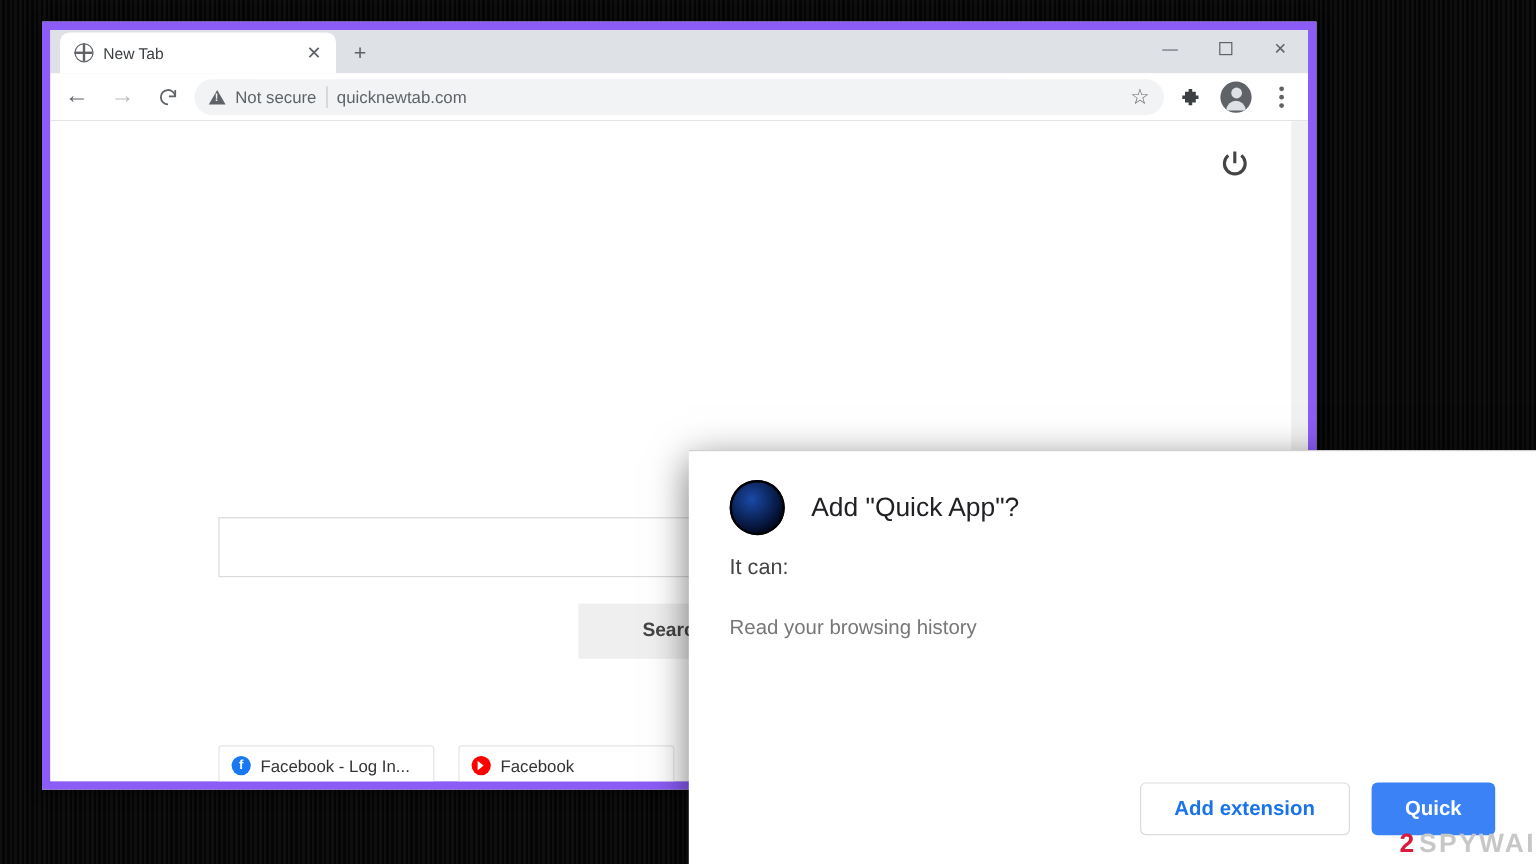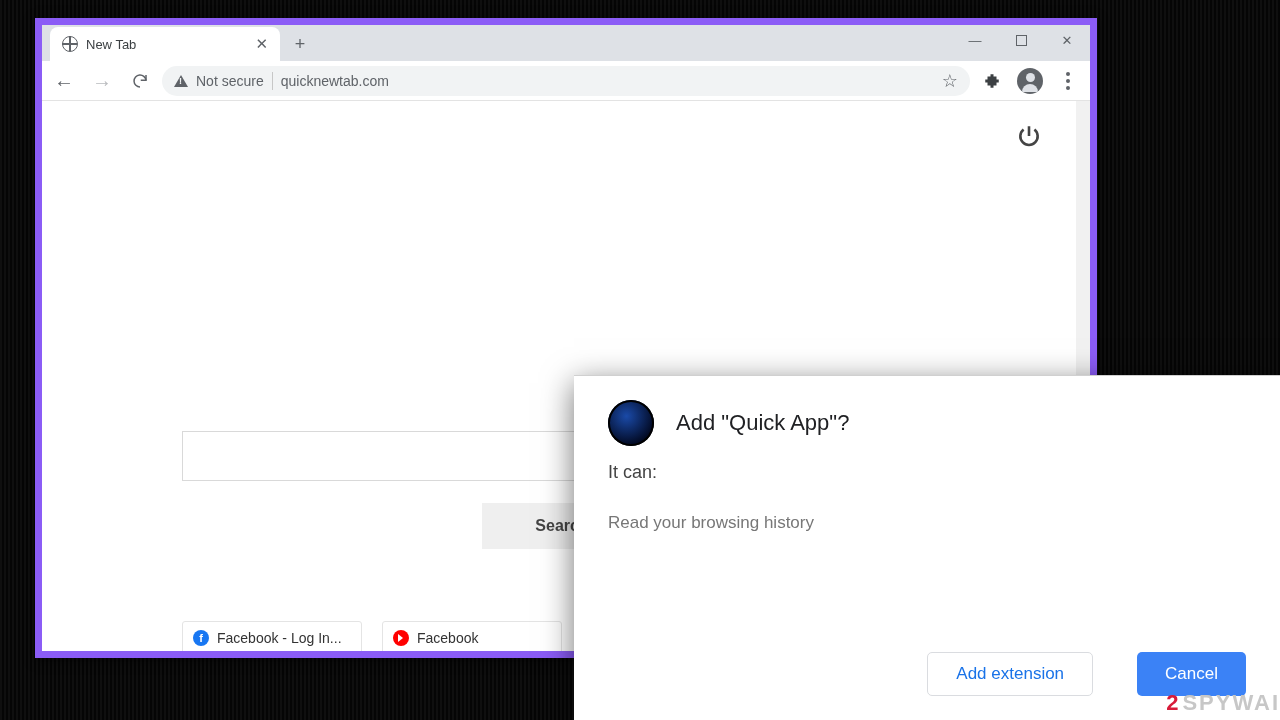--- a/index.html
+++ b/index.html
@@ -96,21 +96,21 @@
     background:#fff;box-shadow:0 8px 30px rgba(0,0,0,.55);
     border-top:1px solid #d0d0d0;padding:24px 34px;
     display:flex;flex-direction:column;
   }
   .dialog-head{display:flex;align-items:center;gap:22px;}
   .app-icon{width:46px;height:46px;border-radius:50%;background:radial-gradient(circle at 40% 35%,#1a4aa8,#020a24 70%);box-shadow:inset 0 0 0 2px #000;}
   .dialog-title{font-size:22px;color:#202124;}
   .dialog-sub{margin-top:16px;font-size:18px;color:#444;}
   .perm{margin-top:30px;font-size:17px;color:#777;}
   .dialog-actions{margin-top:auto;display:flex;justify-content:flex-end;gap:18px;}
-  .btn{height:44px;padding:0 28px;border-radius:5px;font-size:17px;font-weight:400;cursor:pointer;margin-left:26px;}
+  .btn{height:44px;padding:0 28px;border-radius:5px;font-size:17px;font-weight:700;cursor:pointer;}
   .btn-primary{background:#fff;color:#1a73e8;border:1px solid #dadce0;}
   .btn-cancel{background:#3b82f6;color:#fff;border:none;}
   
   .watermark{
     position:absolute;right:0;bottom:4px;
     font-size:22px;font-weight:700;letter-spacing:2px;color:#c7c7c7;
     display:flex;align-items:center;gap:2px;
   }
   .watermark .two{color:#d81b3a;}
 </style>
@@ -212,20 +212,20 @@
 
 <div class="dialog">
   <div class="dialog-head">
     <div class="app-icon"></div>
     <div class="dialog-title">Add "Quick App"?</div>
   </div>
   <div class="dialog-sub">It can:</div>
   <div class="perm">Read your browsing history</div>
   <div class="dialog-actions">
     <button class="btn btn-primary">Add extension</button>
-    <button class="btn btn-cancel">Cancel</button>
+    <button class="btn btn-cancel">Quick</button>
   </div>
 </div>
 
 <div class="watermark">
   <span class="two">2</span>
   <span>SPYWAI</span>
 </div>
 
 </body></html>

